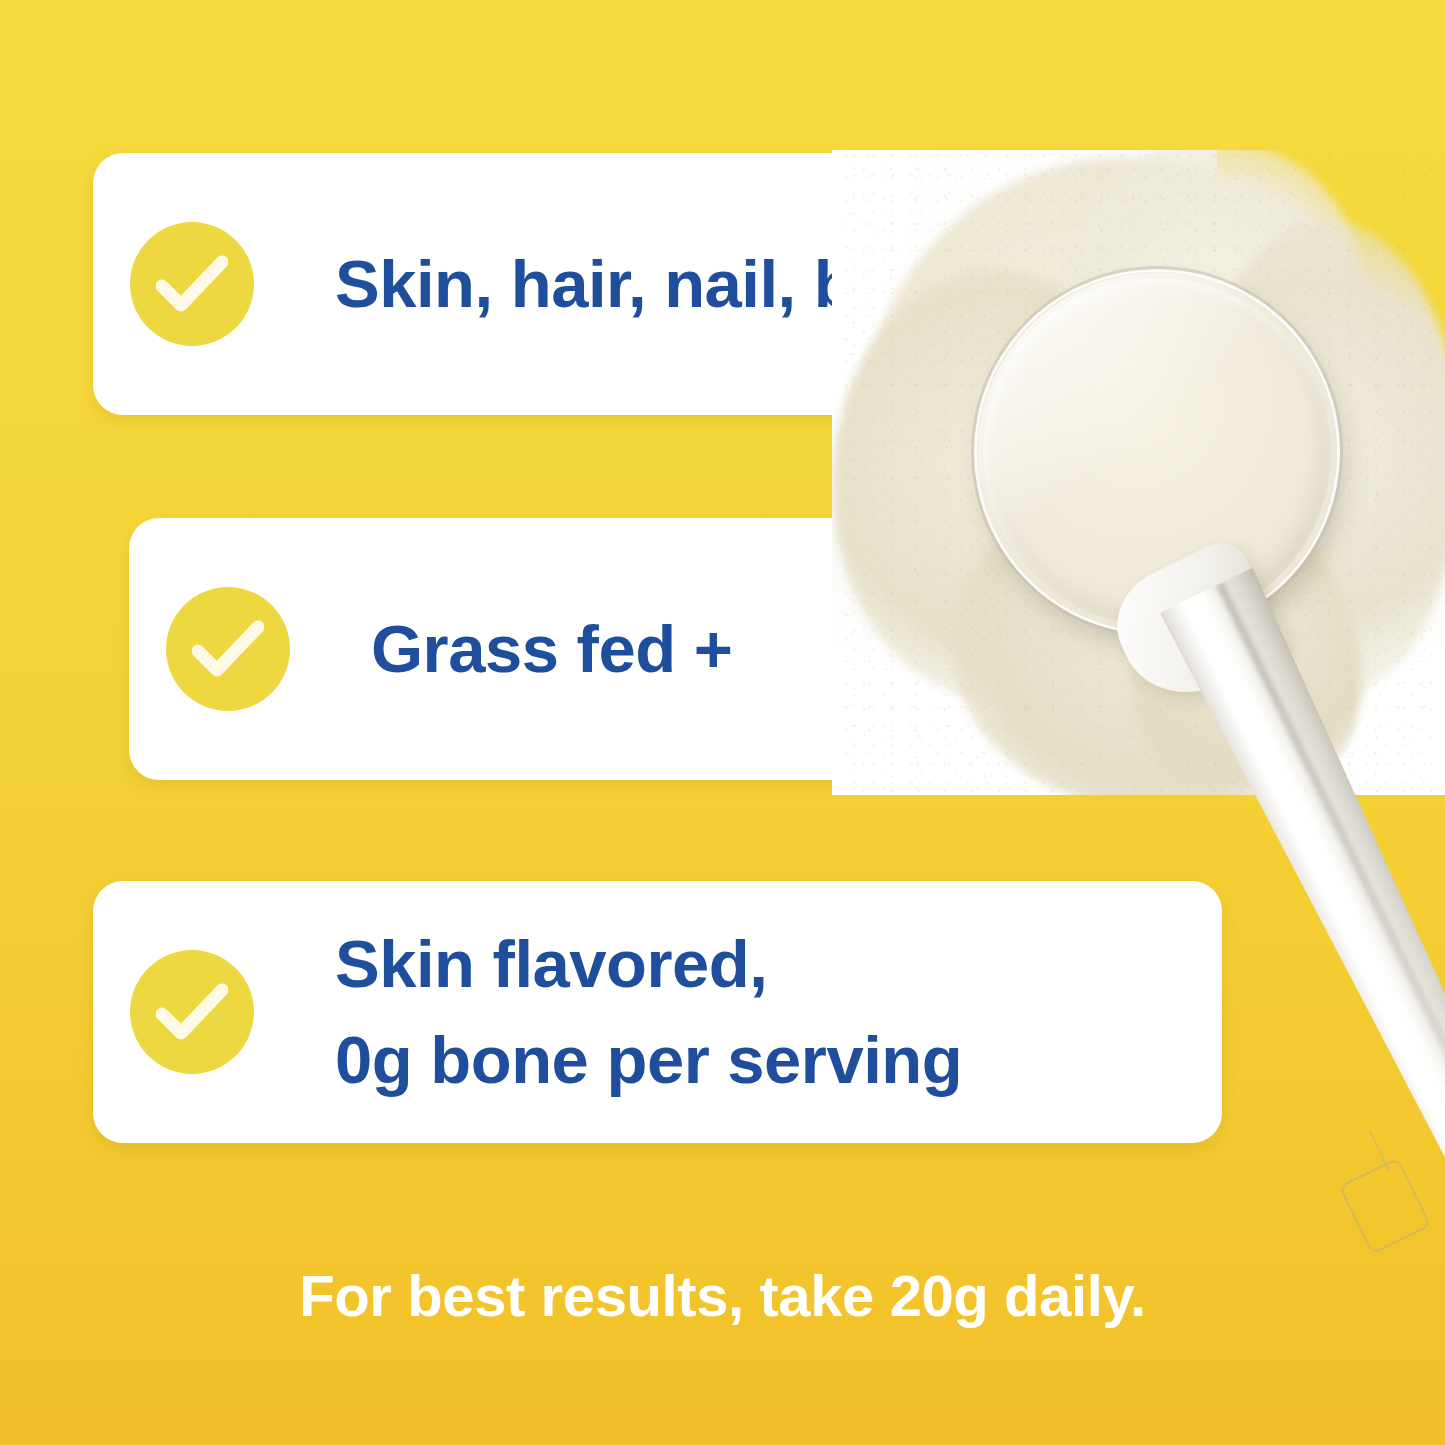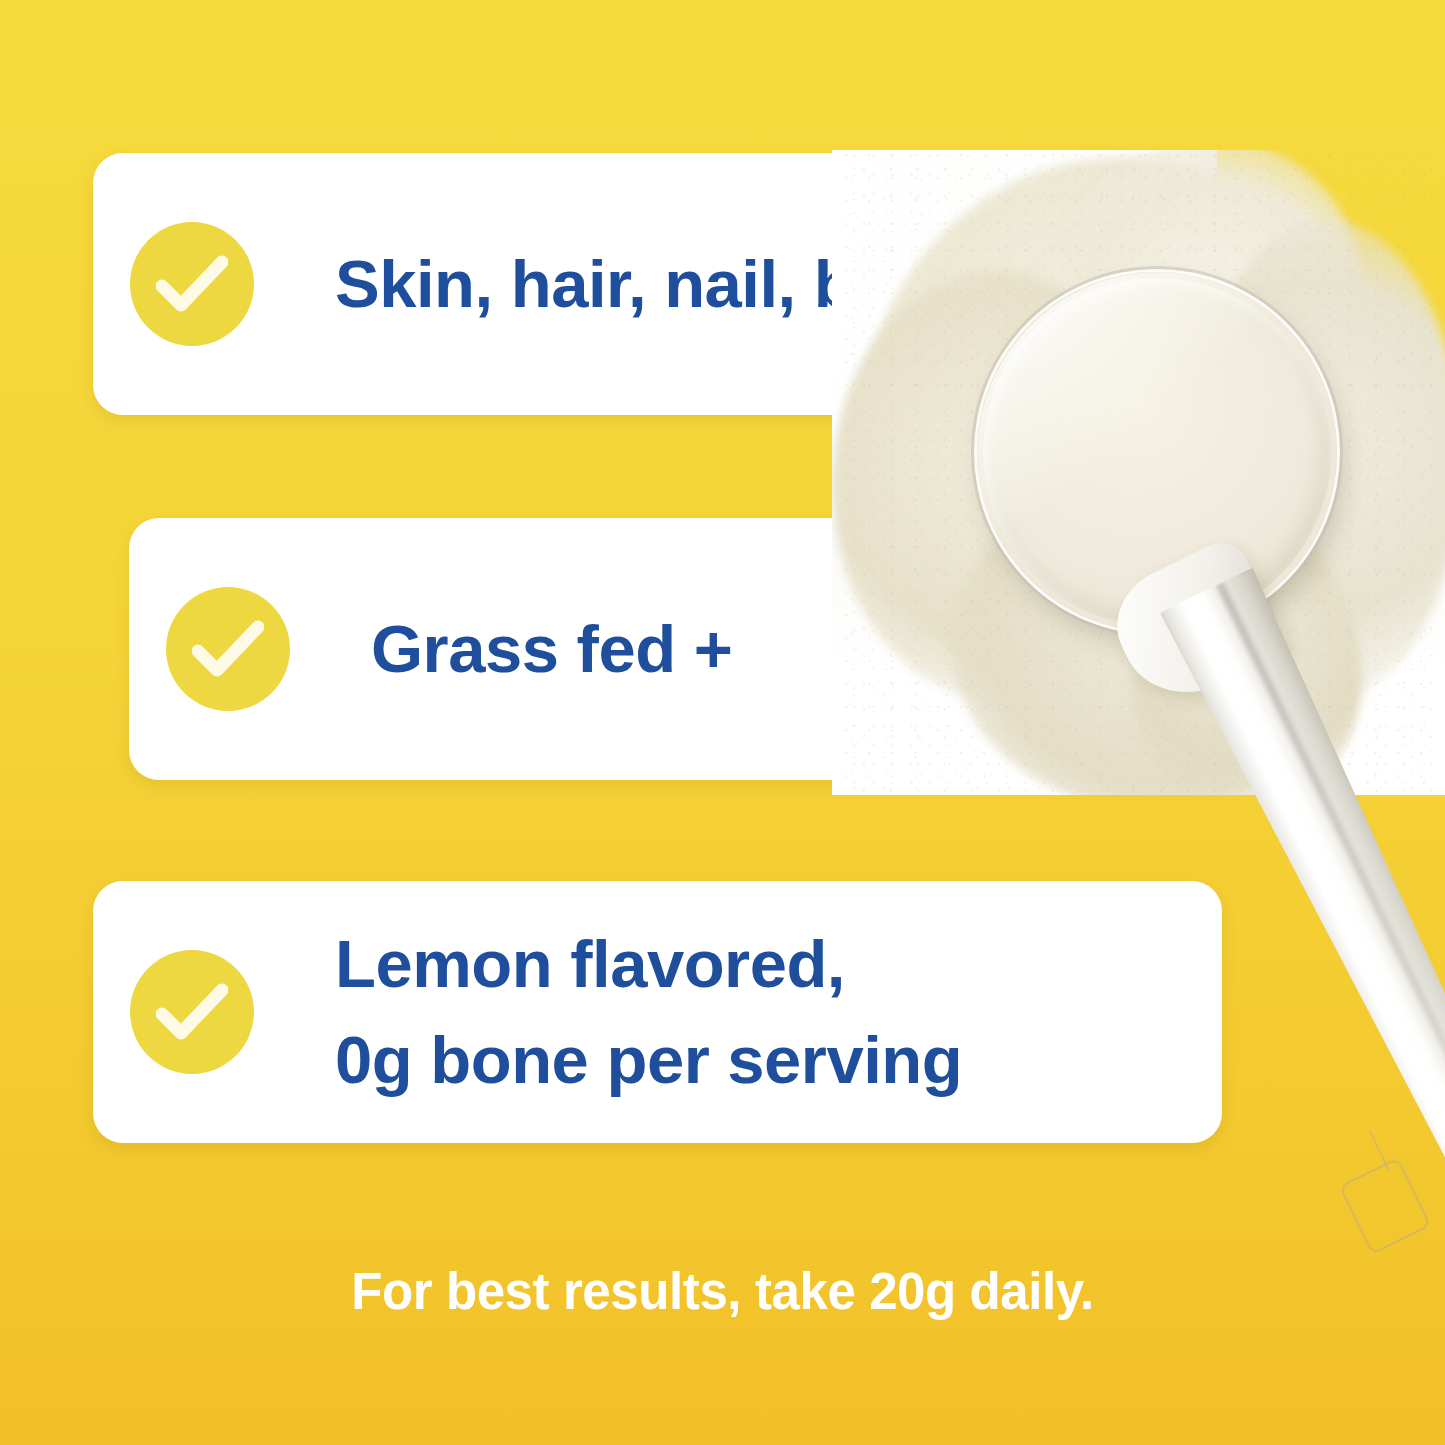--- a/index.html
+++ b/index.html
@@ -239,21 +239,21 @@
   .line { display: block; }
 
   
   .footer-note {
     position: absolute;
     left: 0;
     top: 1262px;
     width: 1445px;
     text-align: center;
     color: #ffffff;
-    font-size: 51px;
+    font-size: 58px;
     font-weight: 700;
     letter-spacing: -0.4px;
     z-index: 4;
   }
 </style>
 </head>
 <body>
 
 <div id="canvas">
 
@@ -298,20 +298,20 @@
     </div>
   </div>
 
   <div class="card" id="card-2">
     <div class="check-badge">
       <svg width="72" height="58" viewBox="0 0 72 58" aria-hidden="true">
         <path d="M6 31 L25 50 L66 7" fill="none" stroke="#FFFAE6" stroke-width="13" stroke-linecap="round" stroke-linejoin="round"></path>
       </svg>
     </div>
     <div class="card-text">
-      <span class="line">Lemon flavored,</span>
+      <span class="line">Skin flavored,</span>
       <span class="line"><span>0g bone per serving</span><span class="sup"></span></span>
     </div>
   </div>
 
   <div class="footer-note">For best results, take 20g daily.</div>
 
 </div>
 
 </body></html>

